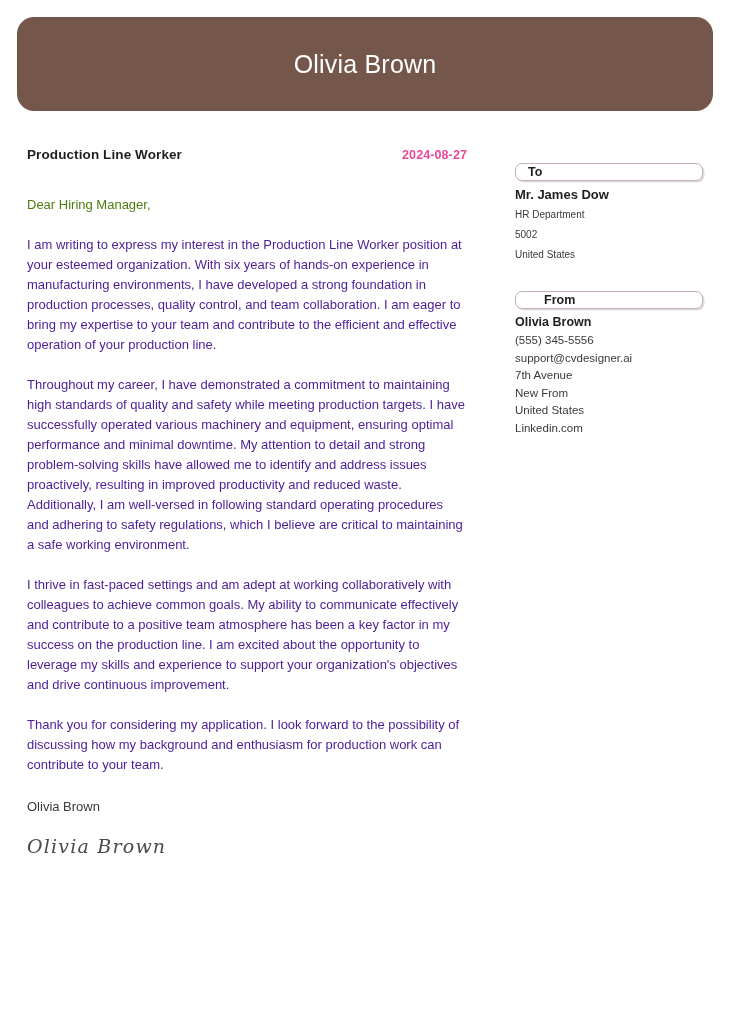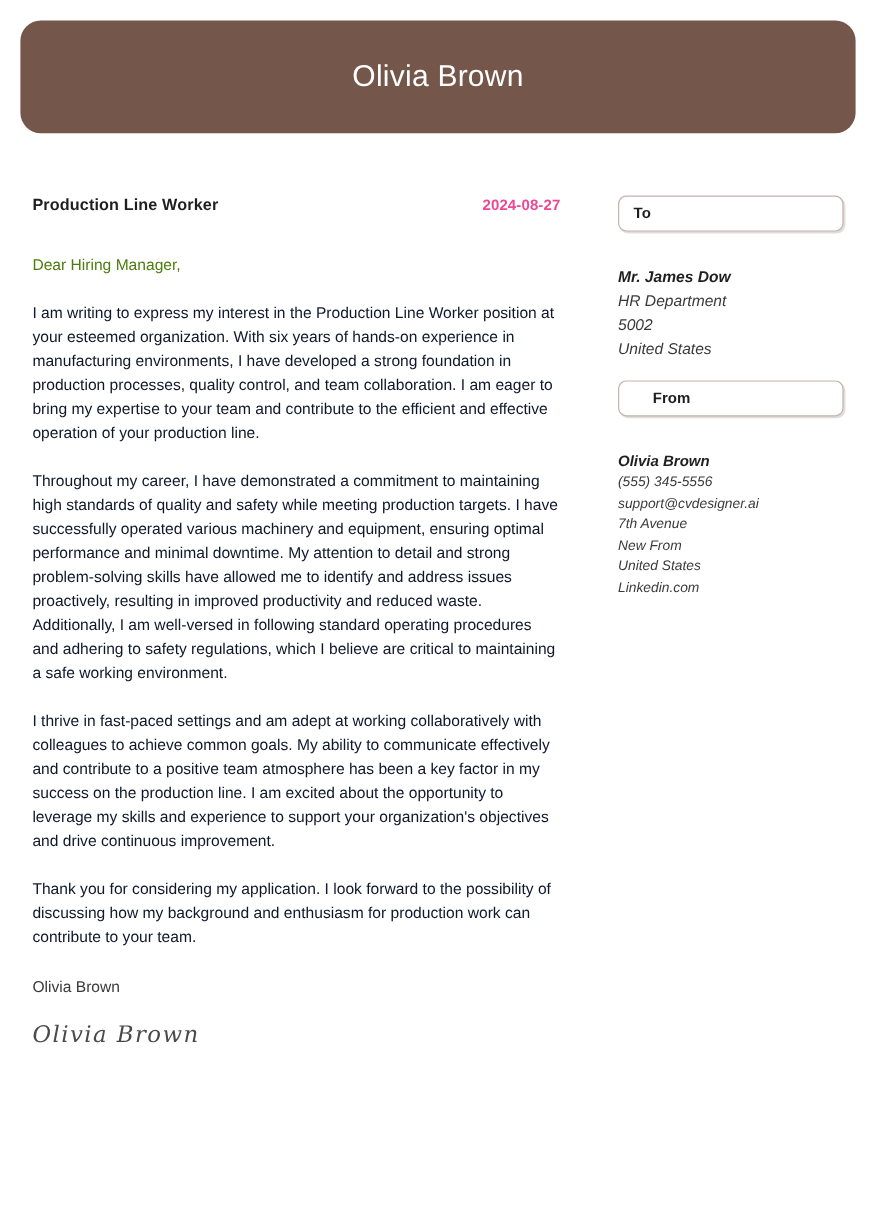--- a/index.html
+++ b/index.html
@@ -51,21 +51,21 @@
   .letter-column {
     position: absolute;
     left: 27px;
     top: 0;
     width: 440px;
   }
   .letter-headline-row {
     display: flex;
     align-items: baseline;
     justify-content: space-between;
-    margin-top: 52px;
+    margin-top: 36px;
   }
   .job-title {
     font-size: 13.5px;
     font-weight: bold;
     color: #1f1f1f;
     letter-spacing: 0.1px;
   }
   .letter-date {
     font-size: 12.5px;
     font-weight: bold;
@@ -74,21 +74,21 @@
   }
   .salutation {
     margin-top: 33px;
     font-size: 13px;
     color: #4d7c0f;
     line-height: 20px;
   }
   .letter-para {
     margin-top: 20px;
     font-size: 13px;
-    color: #0f172a;
+    color: #4c1d95;
     line-height: 20px;
     text-align: left;
   }
   .closing-block {
     margin-top: 22px;
     font-size: 13px;
     color: #3a3a3a;
     line-height: 20px;
   }
   .signature {
@@ -102,61 +102,60 @@
 
   
   .contact-column {
     position: absolute;
     left: 515px;
     top: 0;
     width: 190px;
   }
   .field-box {
     margin-top: 52px;
-    height: 30px;
+    height: 18px;
     border: 1px solid #c2b3ae;
     border-radius: 7px;
     background: #ffffff;
     box-shadow: 1.5px 1.5px 0 rgba(120, 100, 95, 0.22);
     display: flex;
     align-items: center;
     padding-left: 12px;
     box-sizing: border-box;
     width: 188px;
   }
   .field-box-label {
     font-size: 12.5px;
     font-weight: bold;
     color: #1f1f1f;
   }
   .contact-block {
-    margin-top: 28px;
-    font-style: italic;
+    margin-top: 4px;
   }
   .contact-name {
     font-size: 13px;
     font-weight: bold;
     color: #1f1f1f;
     line-height: 20px;
   }
   .contact-line {
-    font-size: 13px;
+    font-size: 10px;
     color: #3a3a3a;
     line-height: 20px;
   }
   .from-block .contact-name {
     font-size: 12.5px;
     line-height: 19px;
   }
   .from-block .contact-line {
     font-size: 11.5px;
     line-height: 17.5px;
   }
   .from-box {
-    margin-top: 16px;
+    margin-top: 26px;
     padding-left: 28px;
   }
 </style>
 </head>
 <body>
 
 <div class="header-banner">
   <div class="header-name">Olivia Brown</div>
 </div>
 

